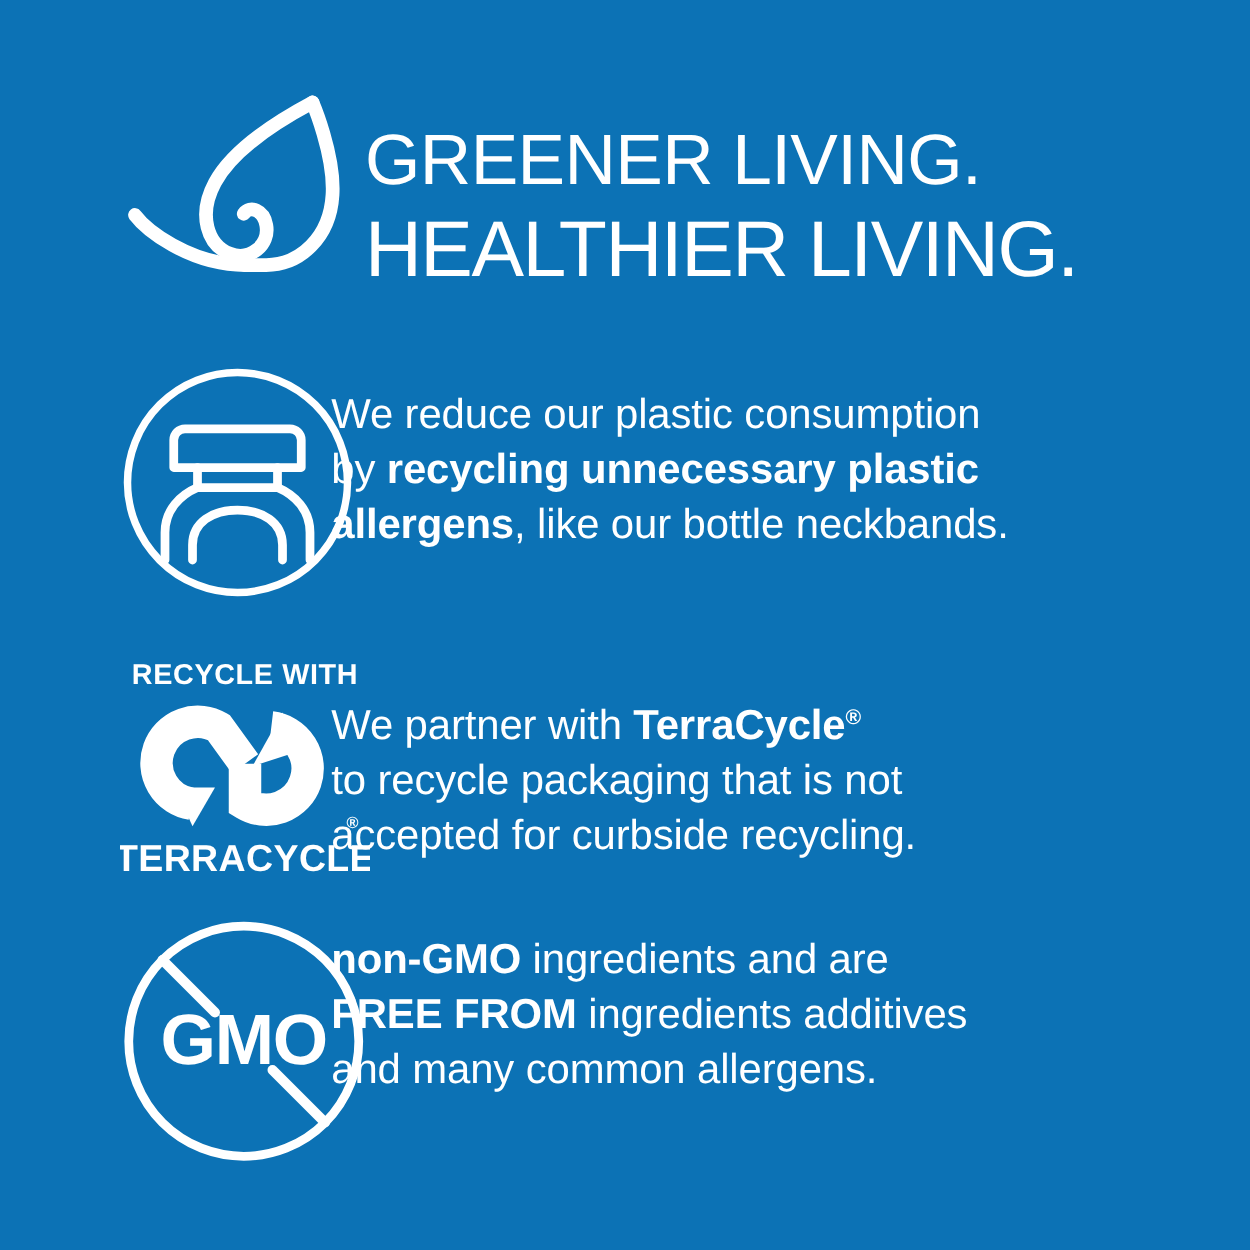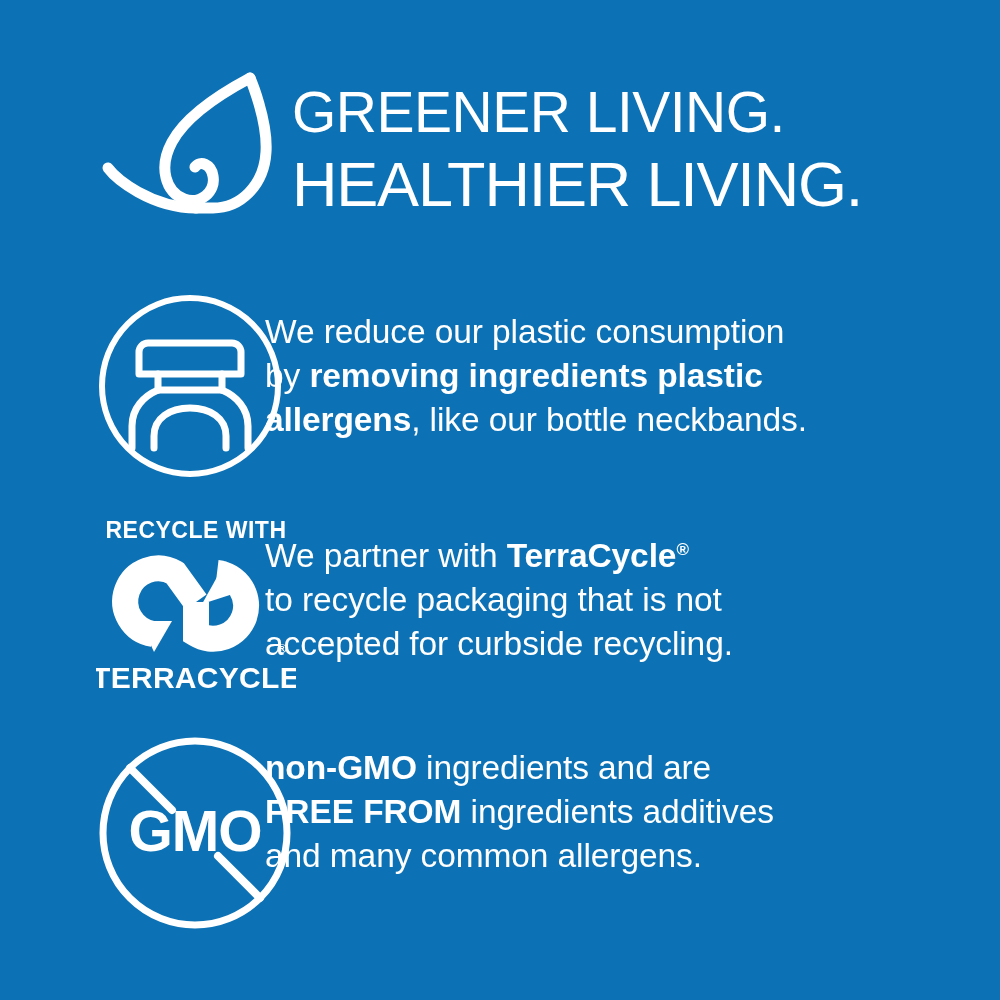--- a/index.html
+++ b/index.html
@@ -23,21 +23,21 @@
 
   
   .header {
     position: absolute;
     left: 0;
     top: 62px;
     width: 1000px;
     height: 170px;
     display: flex;
     flex-direction: row;
-    align-items: center;
+    align-items: flex-end;
     justify-content: flex-start;
     padding-left: 100px;
     box-sizing: border-box;
   }
   .leaf-wrap {
     width: 190px;
     height: 160px;
     flex: 0 0 190px;
     position: relative;
     margin-top: 2px;
@@ -70,21 +70,21 @@
   
   .row {
     position: absolute;
     left: 0;
     width: 1000px;
     display: flex;
     flex-direction: row;
     align-items: flex-start;
   }
   #row-bottle   { top: 292px; height: 200px; }
-  #row-terra    { top: 516px; height: 200px; }
+  #row-terra    { top: 516px; height: 200px; align-items: center; }
   #row-gmo      { top: 734px; height: 210px; }
 
   .icon-col {
     flex: 0 0 280px;
     width: 280px;
     display: flex;
     align-items: flex-start;
     justify-content: flex-start;
     padding-left: 96px;
     box-sizing: border-box;
@@ -179,21 +179,21 @@
                      v-12
                      C 58 126, 74 116, 94 116
                      C 114 116, 130 126, 130 144
                      v12" stroke-width="7"></path>
           </g>
         </svg>
       </div>
     </div>
     <div class="text-col text-block-1">
         <div class="body-line"><span>We reduce our plastic consumption</span></div>
-        <div class="body-line"><span>by </span><b>removing ingredients plastic</b></div>
+        <div class="body-line"><span>by </span><b>recycling unnecessary plastic</b></div>
         <div class="body-line"><b>allergens</b><span>, like our bottle neckbands.</span></div>
       </div>
   </div>
 
   <div class="row" id="row-terra">
     <div class="icon-col">
       <div class="icon-terra">
         <svg viewBox="0 0 200 182" xmlns="http://www.w3.org/2000/svg">
 
           <text x="100" y="22" text-anchor="middle" fill="#ffffff" font-family="Liberation Sans, sans-serif" font-size="23" font-weight="700" letter-spacing="0.5">RECYCLE WITH</text>

